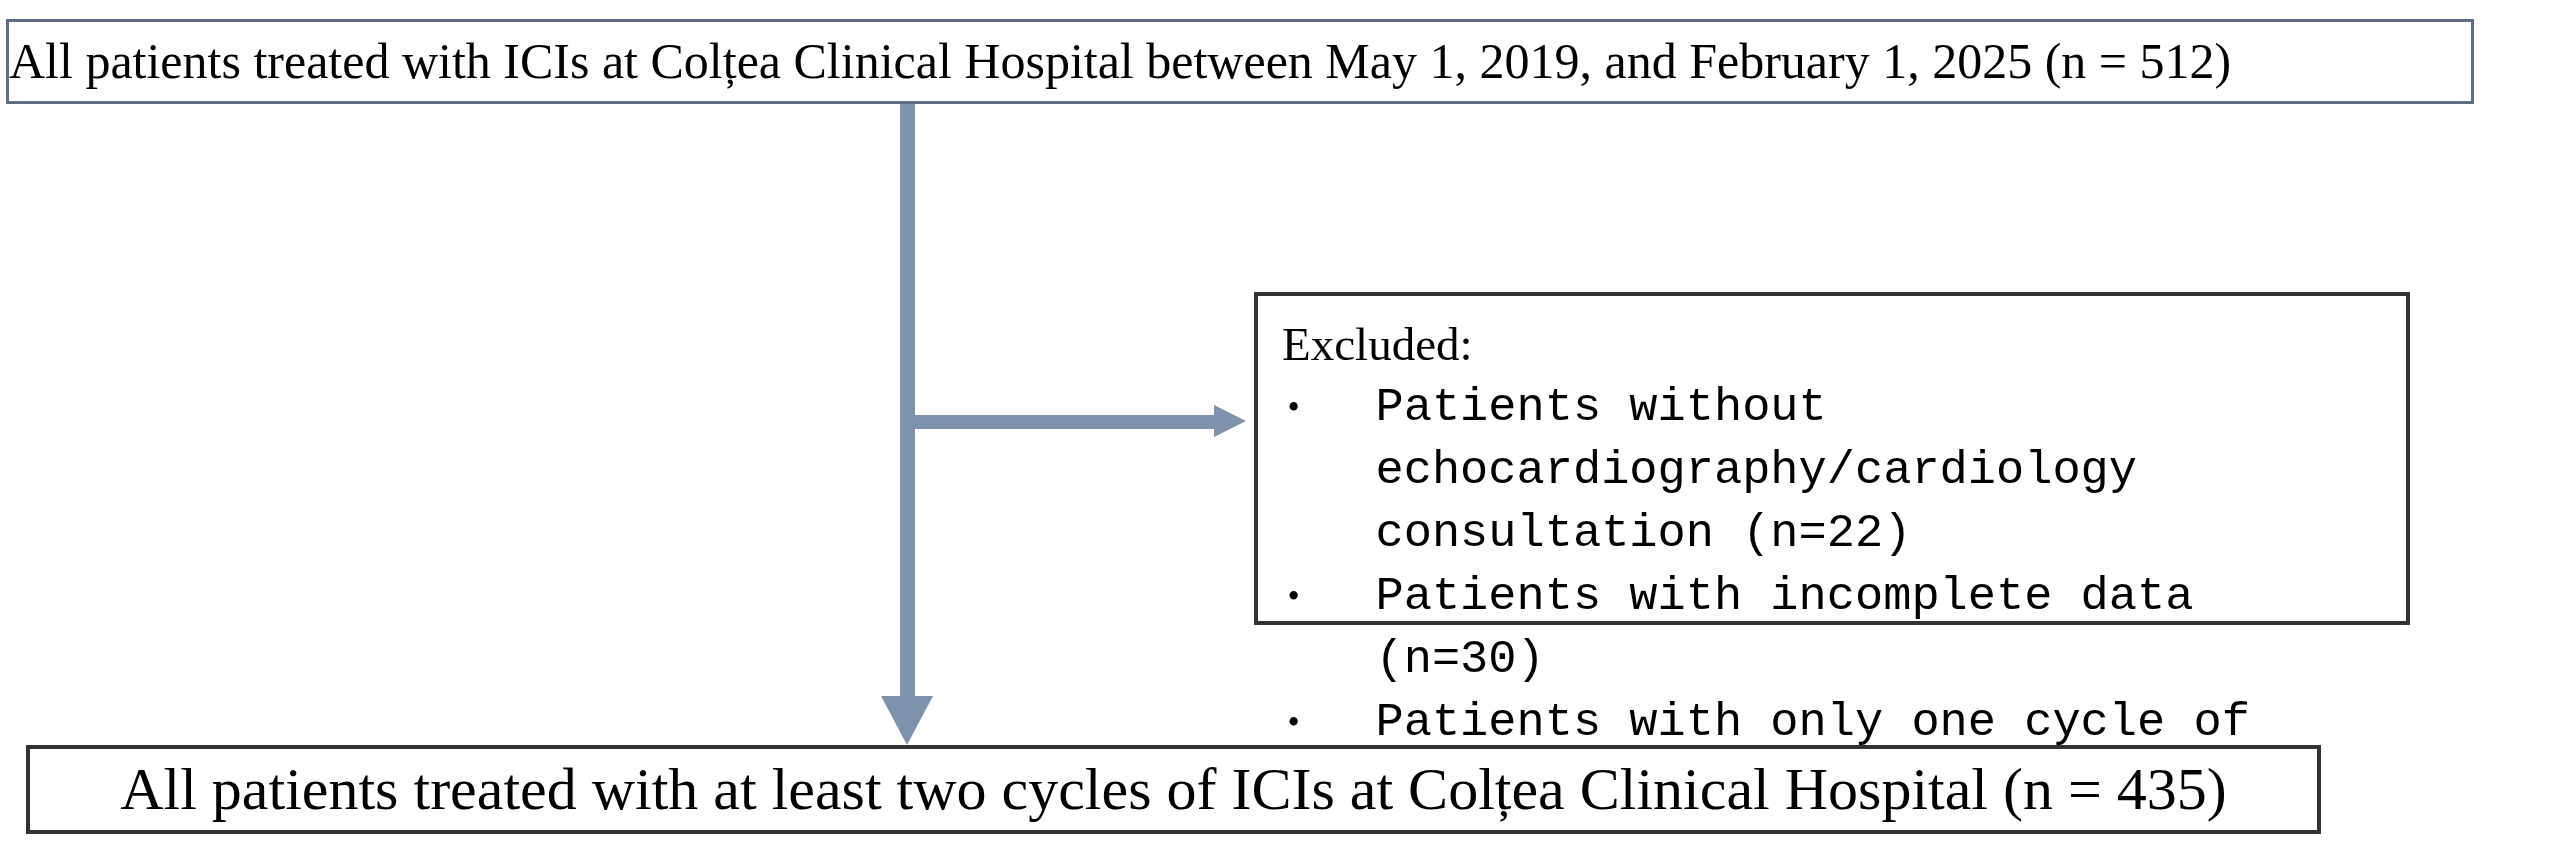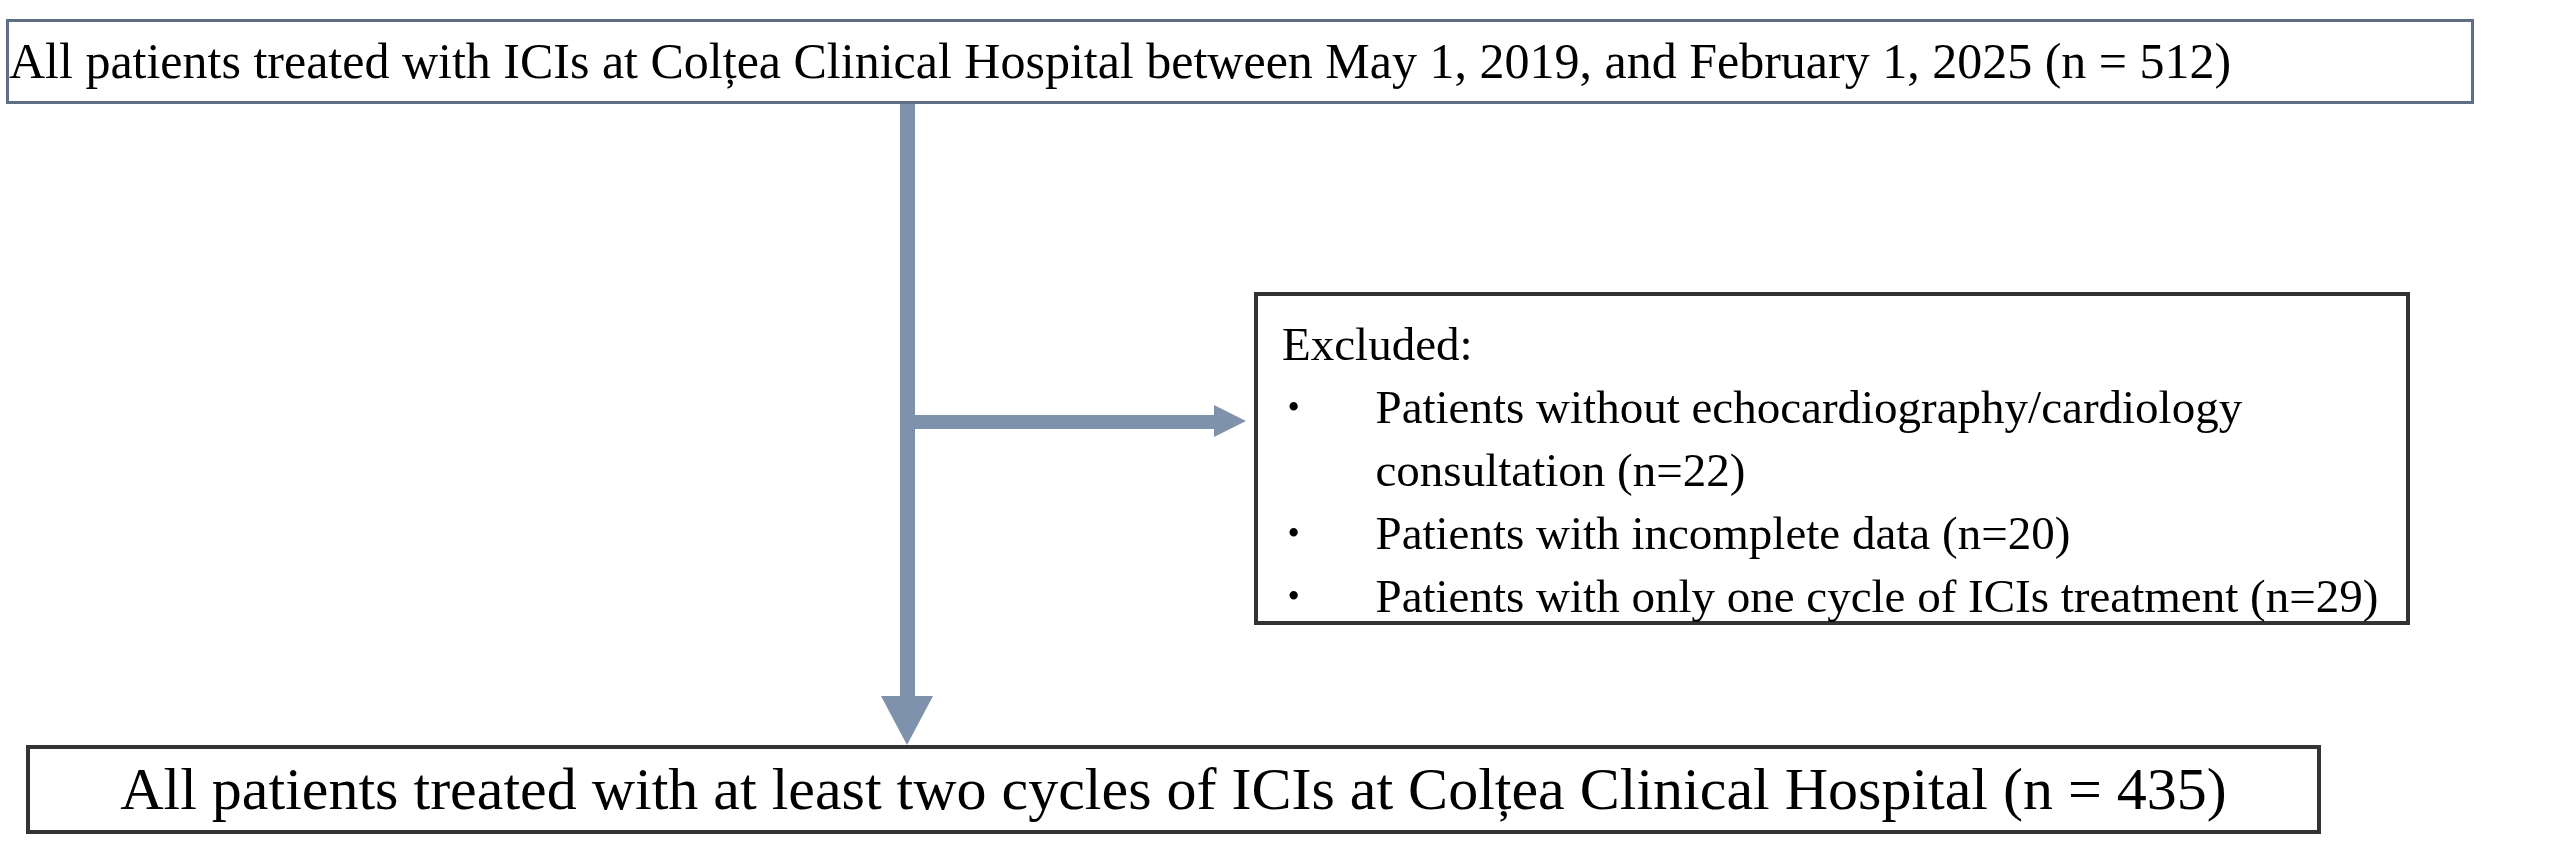--- a/index.html
+++ b/index.html
@@ -57,20 +57,21 @@
   }
   .bullet {
     width: 88px;
     flex: 0 0 88px;
     font-size: 35px;
     line-height: 63px;
   }
   .item-text {
     flex: 1 1 auto;
     padding-right: 15.4px;
+    font-family: Liberation Mono, monospace;
   }
   
   .v-shaft {
     position: absolute;
     left: 900px; top: 104px;
     width: 14.7px; height: 592px;
     background: var(--arrow, #7f92ac);
   }
   .v-head {
     position: absolute;
@@ -112,21 +113,21 @@
   <div class="box exc-box">
     <div class="exc-title">Excluded:</div>
 
     <div class="exc-item">
       <span class="bullet">•</span>
       <span class="item-text">Patients without echocardiography/cardiology consultation (n=22)</span>
     </div>
 
     <div class="exc-item">
       <span class="bullet">•</span>
-      <span class="item-text">Patients with incomplete data (n=20)</span>
+      <span class="item-text">Patients with incomplete data (n=30)</span>
     </div>
 
     <div class="exc-item">
       <span class="bullet">•</span>
       <span class="item-text">Patients with only one cycle of ICIs treatment (n=29)</span>
     </div>
   </div>
 
   <div class="box bottom-box">
     <span>All patients treated with at least two cycles of ICIs at Colțea Clinical Hospital (n = 435)</span>

